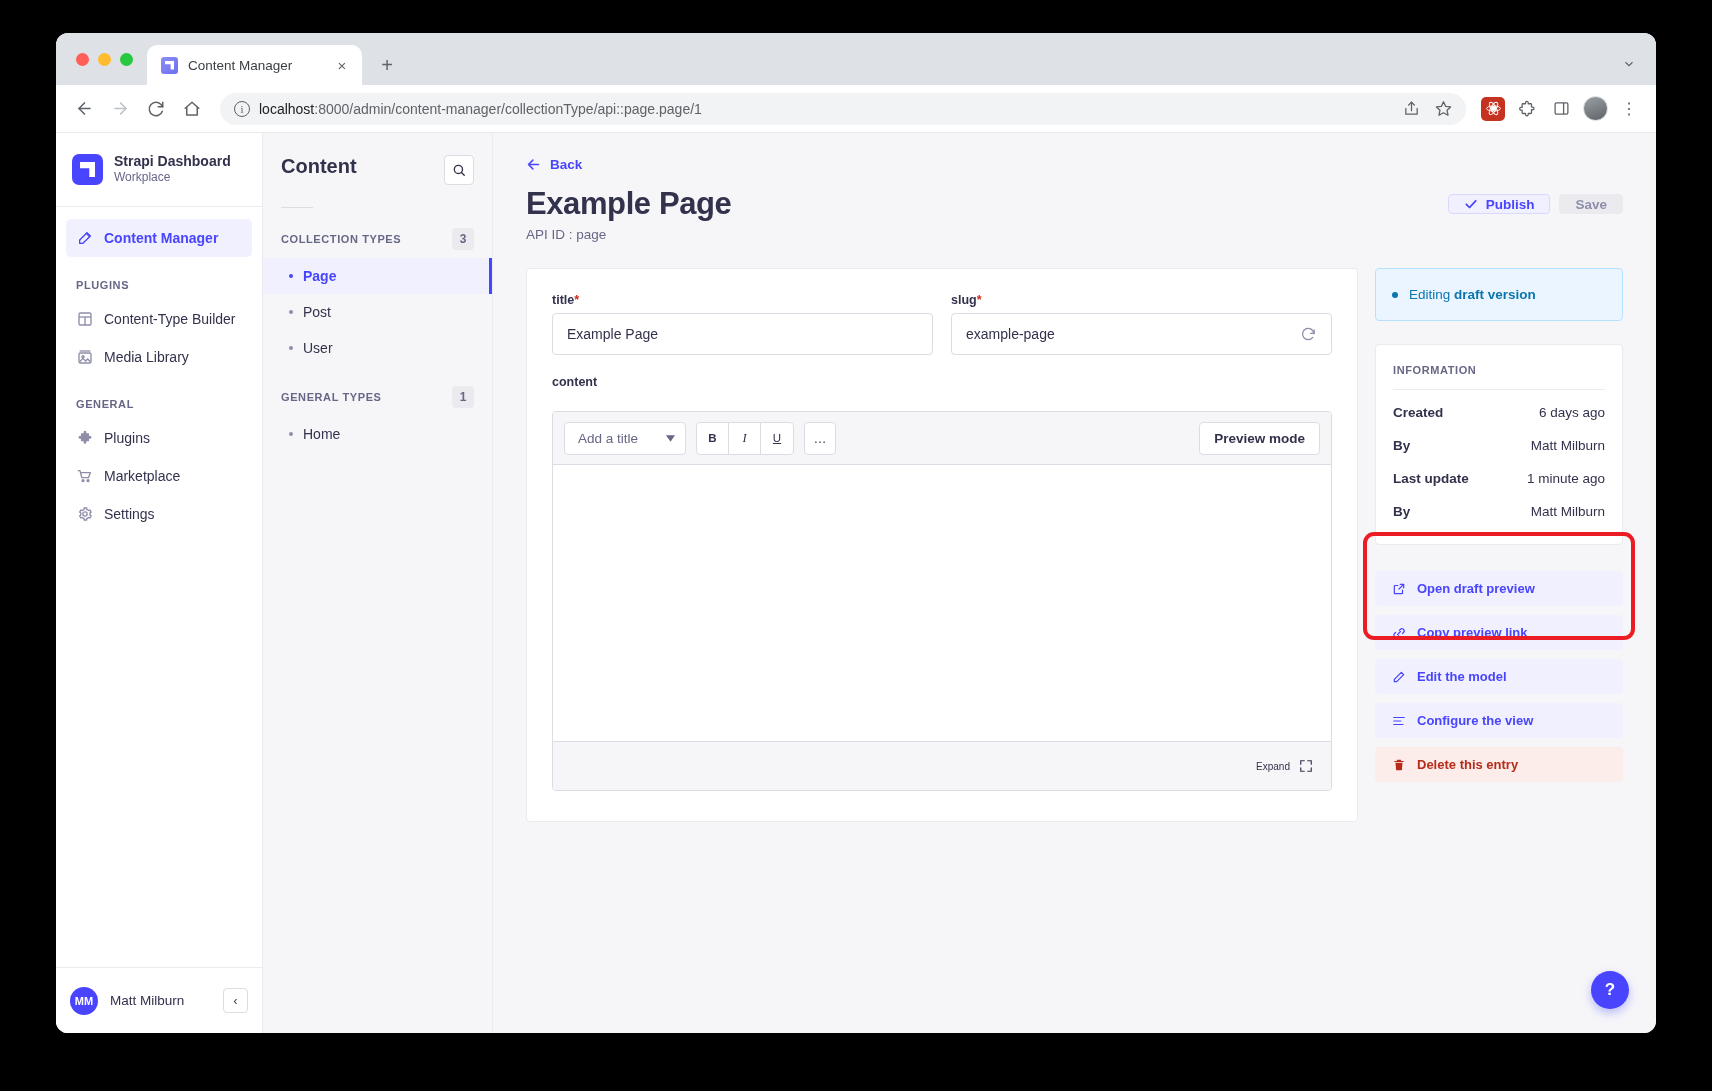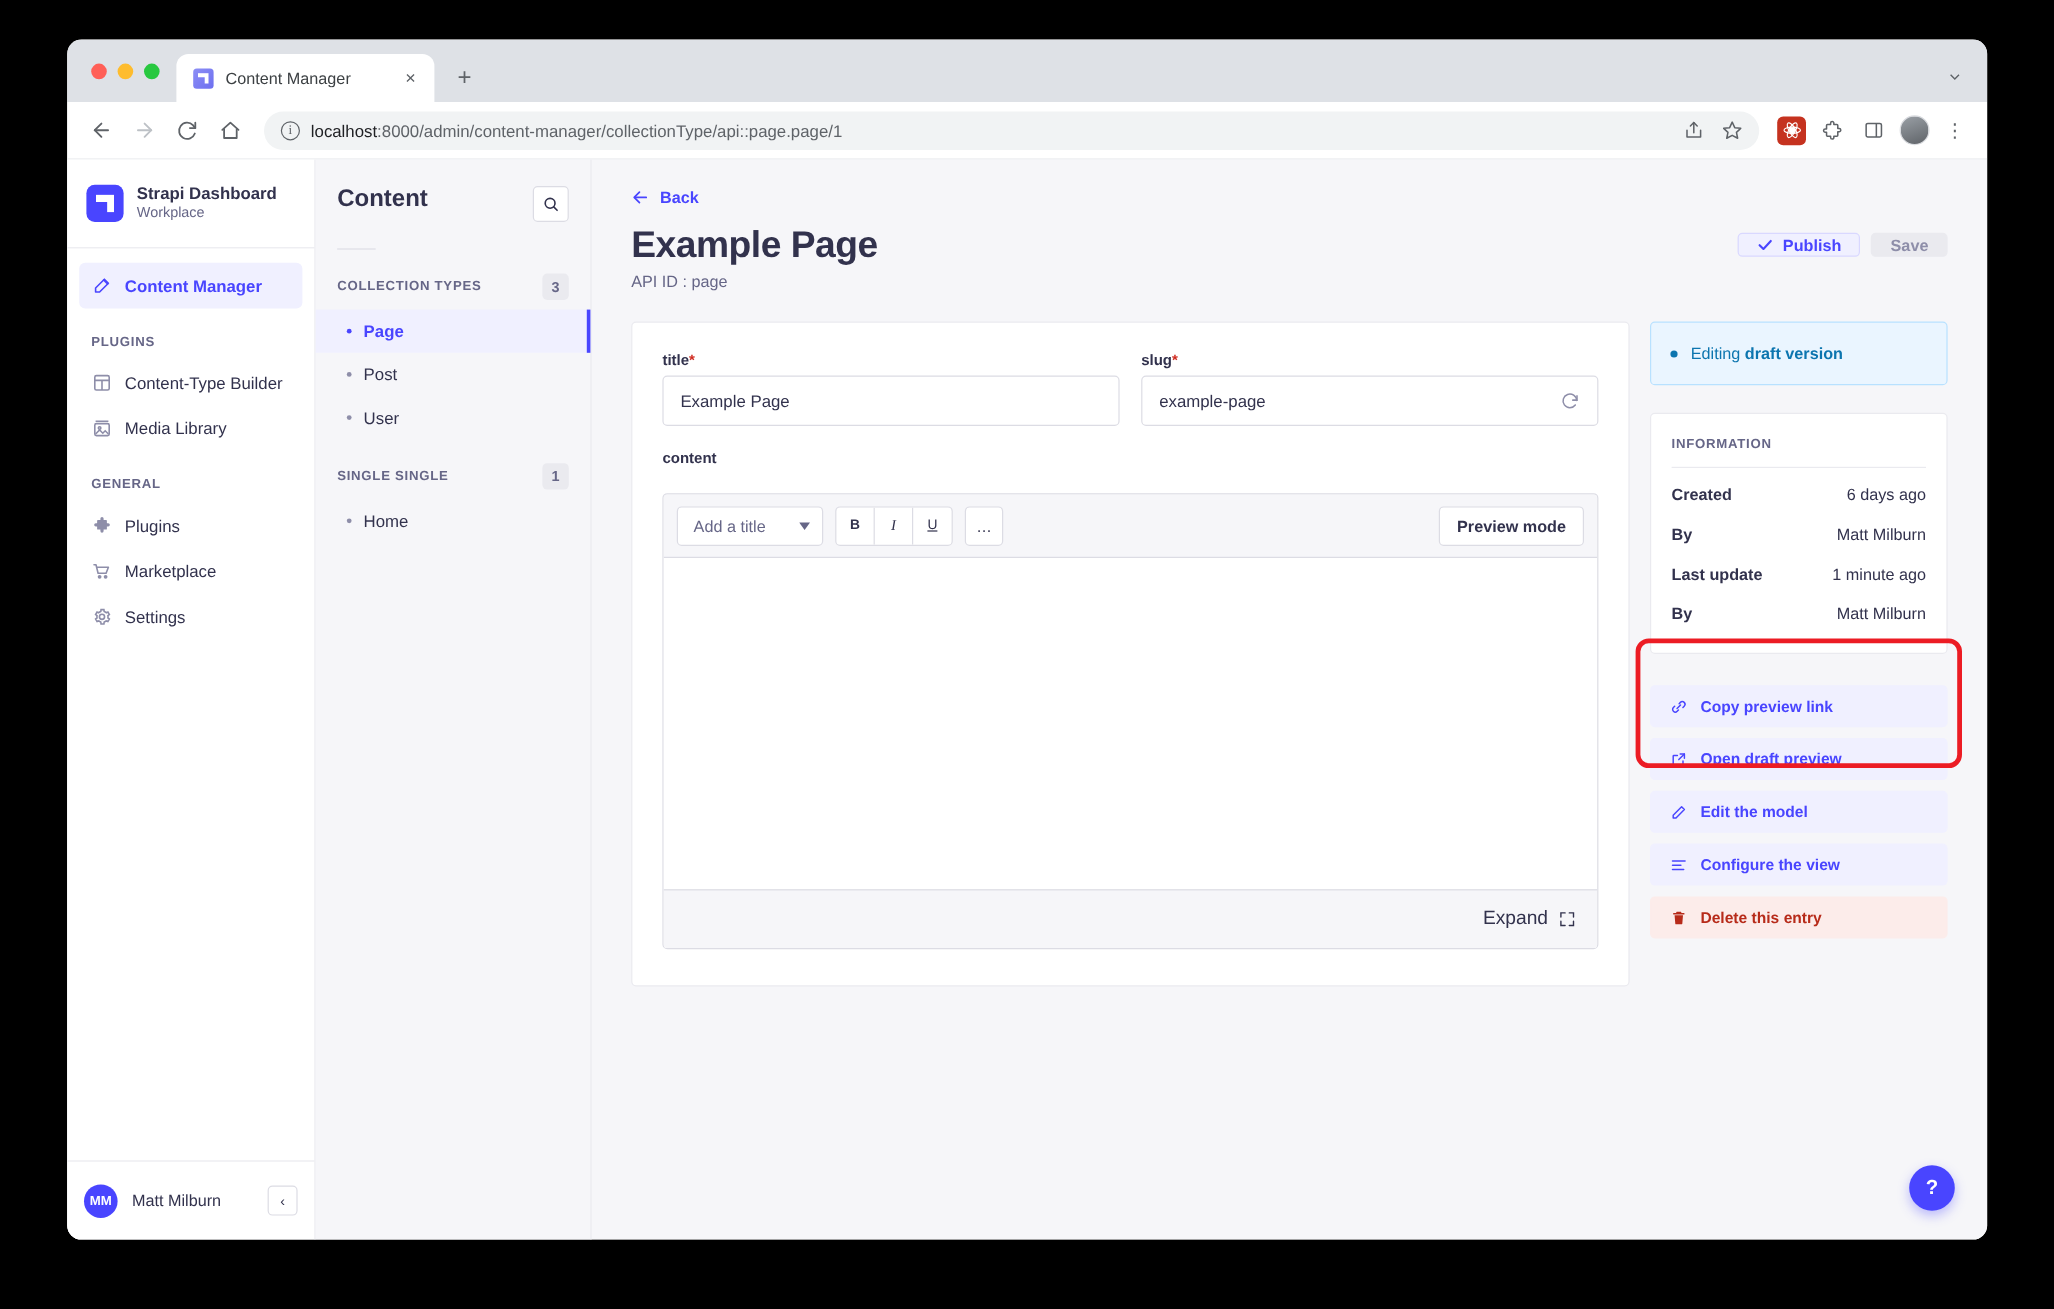--- a/index.html
+++ b/index.html
@@ -292,21 +292,21 @@
   .ed-preview {
     margin-left: auto; height: 33px; background: #fff; border: 1px solid #dcdce4; border-radius: 4px;
     display: flex; align-items: center; padding: 0 14px;
     font-size: 13.5px; font-weight: 600; color: #32324d;
   }
   .ed-body { height: 276px; background: #fff; }
   .ed-foot {
     height: 49px; background: #f6f6f9; border-top: 1px solid #dcdce4;
     display: flex; align-items: center; justify-content: flex-end;
     padding: 0 18px; gap: 9px;
-    font-size: 16px; color: #32324d;
+    font-size: 10px; color: #32324d;
   }
 
   
   .rail { width: 248px; flex: 0 0 248px; display: flex; flex-direction: column; gap: 23px; position: relative; }
   .status-card {
     background: #eaf5ff; border: 1px solid #b8e1ff; border-radius: 4px;
     height: 53px; display: flex; align-items: center; gap: 11px; padding: 0 16px;
     font-size: 13.5px; color: #0c75af;
   }
   .status-card .bullet { width: 6px; height: 6px; border-radius: 50%; background: #0c75af; flex: 0 0 auto; }
@@ -552,21 +552,21 @@
       <div class="sub-item">
         <span class="bullet"></span>
         <span>Post</span>
       </div>
       <div class="sub-item">
         <span class="bullet"></span>
         <span>User</span>
       </div>
 
       <div class="sub-section">
-        <span class="sub-section-label">SINGLE SINGLE</span>
+        <span class="sub-section-label">GENERAL TYPES</span>
         <span class="count-badge">1</span>
       </div>
       <div class="sub-item">
         <span class="bullet"></span>
         <span>Home</span>
       </div>
     </div>
 
     <div class="main">
       <div class="back-link">
@@ -682,37 +682,37 @@
             </div>
             <div class="info-row">
               <span class="info-k">By</span>
               <span class="info-v">Matt Milburn</span>
             </div>
           </div>
 
           <div class="rail-actions">
             <div class="rail-btn">
               <span class="ri">
+                <svg width="14" height="14" viewBox="0 0 24 24" fill="none" stroke="currentColor" stroke-width="2.1" stroke-linecap="round" stroke-linejoin="round">
+                    <path d="M14 4h6v6"></path>
+                    <path d="M20 4l-8 8"></path>
+                    <path d="M18 14v5a1 1 0 0 1-1 1H5a1 1 0 0 1-1-1V7a1 1 0 0 1 1-1h5"></path>
+                  </svg>
+              </span>
+              <span>Open draft preview</span>
+            </div>
+            <div class="rail-btn">
+              <span class="ri">
                 <svg width="14" height="14" viewBox="0 0 24 24" fill="none" stroke="currentColor" stroke-width="2.1" stroke-linecap="round">
                     <path d="M9.5 14.5l5-5"></path>
                     <path d="M12.5 7.5l1.8-1.8a3.8 3.8 0 0 1 5.4 5.4L17.9 12.9"></path>
                     <path d="M11.5 16.5l-1.8 1.8a3.8 3.8 0 0 1-5.4-5.4L6.1 11.1"></path>
                   </svg>
               </span>
               <span>Copy preview link</span>
-            </div>
-            <div class="rail-btn">
-              <span class="ri">
-                <svg width="14" height="14" viewBox="0 0 24 24" fill="none" stroke="currentColor" stroke-width="2.1" stroke-linecap="round" stroke-linejoin="round">
-                    <path d="M14 4h6v6"></path>
-                    <path d="M20 4l-8 8"></path>
-                    <path d="M18 14v5a1 1 0 0 1-1 1H5a1 1 0 0 1-1-1V7a1 1 0 0 1 1-1h5"></path>
-                  </svg>
-              </span>
-              <span>Open draft preview</span>
             </div>
             <div class="rail-btn">
               <span class="ri">
                 <svg width="14" height="14" viewBox="0 0 24 24" fill="none" stroke="currentColor" stroke-width="2.1" stroke-linecap="round" stroke-linejoin="round">
                     <path d="M4 20h4L20 8l-4-4L4 16z"></path>
                   </svg>
               </span>
               <span>Edit the model</span>
             </div>
             <div class="rail-btn">

